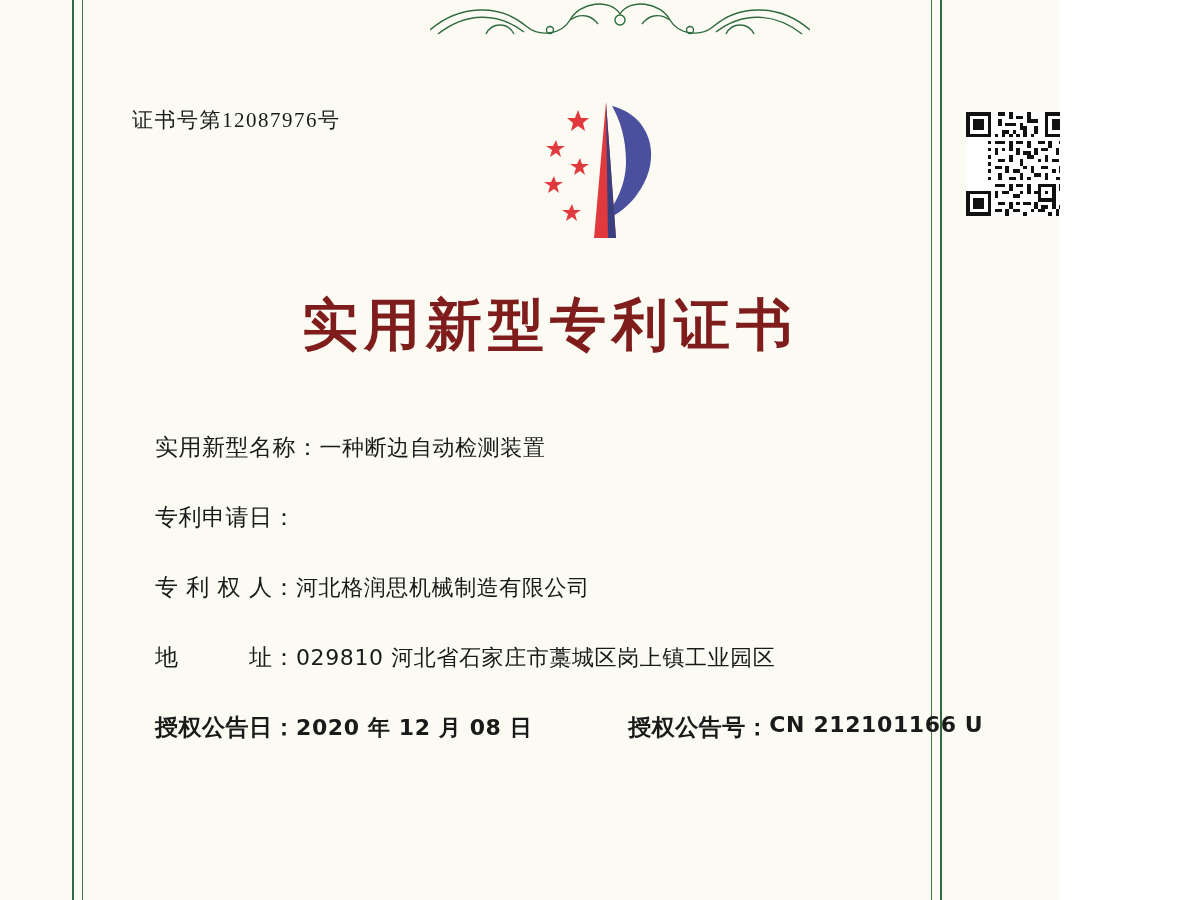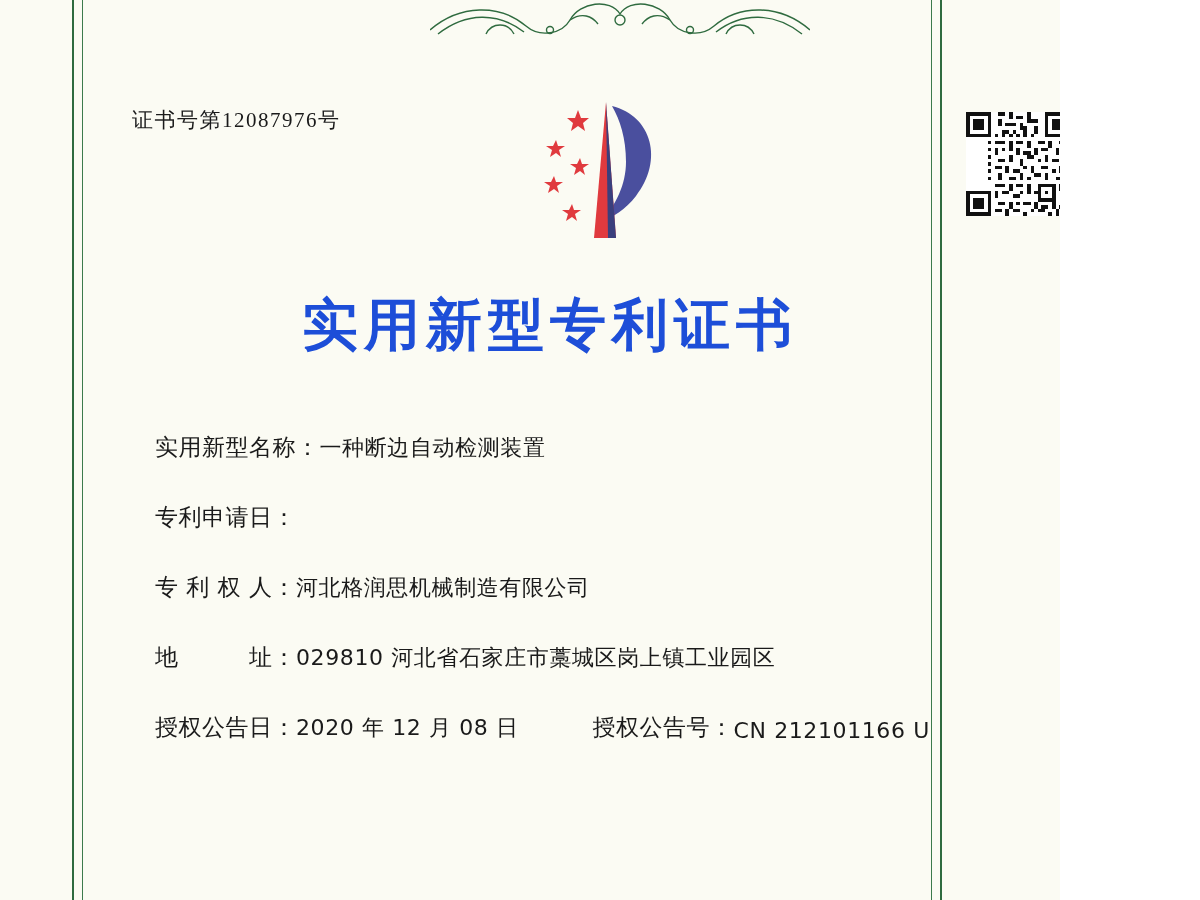--- a/index.html
+++ b/index.html
@@ -77,21 +77,21 @@
   .title {
     position: absolute;
     left: 0;
     right: 0;
     top: 288px;
     text-align: center;
     font-size: 56px;
     letter-spacing: 6px;
     font-weight: bold;
     font-family: "DejaVu Sans", sans-serif;
-    color: #1d4ed8;
+    color: #7f1d1d;
   }
   .title span { padding-left: 40px; }
 
   .fields {
     position: absolute;
     left: 155px;
     top: 432px;
     width: 900px;
   }
   .row {
@@ -109,22 +109,22 @@
   .row .value {
     font-family: "DejaVu Sans", sans-serif;
     font-size: 22px;
     letter-spacing: 0.6px;
   }
   .row .value.mono-num {
     font-family: "Liberation Serif", serif;
     font-size: 21px;
     letter-spacing: 1.2px;
   }
-  .row.last { display: flex; }
-  .row.last .group2 { margin-left: 74px; display: flex; align-items: flex-end; }
+  .row.last { display: flex; font-weight: bold; }
+  .row.last .group2 { margin-left: 96px; display: flex; align-items: flex-start; }
 </style>
 </head>
 <body>
 
 <div class="page">
 
   <div class="border-outer"></div>
   <div class="border-inner"></div>
 
   <div class="ornament">

